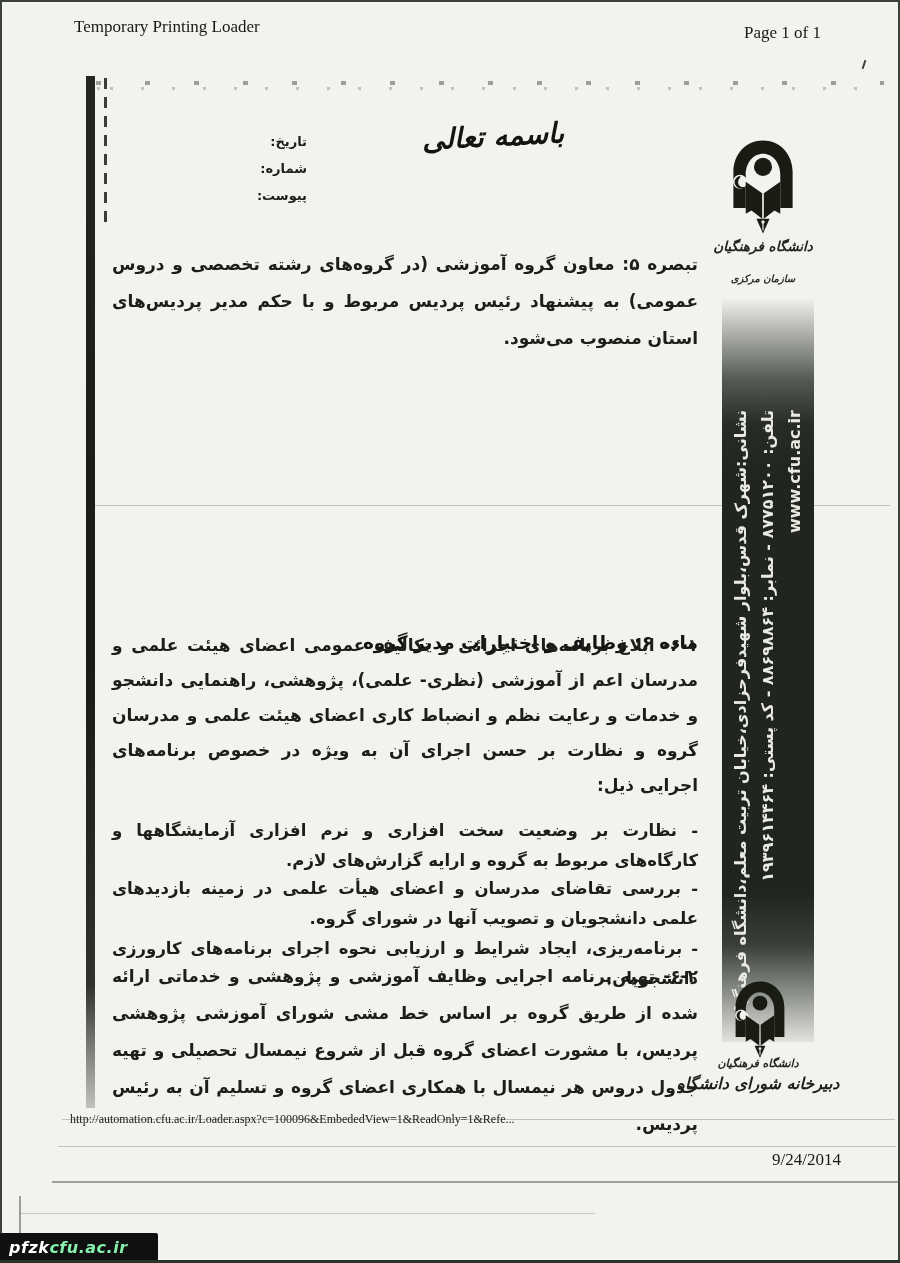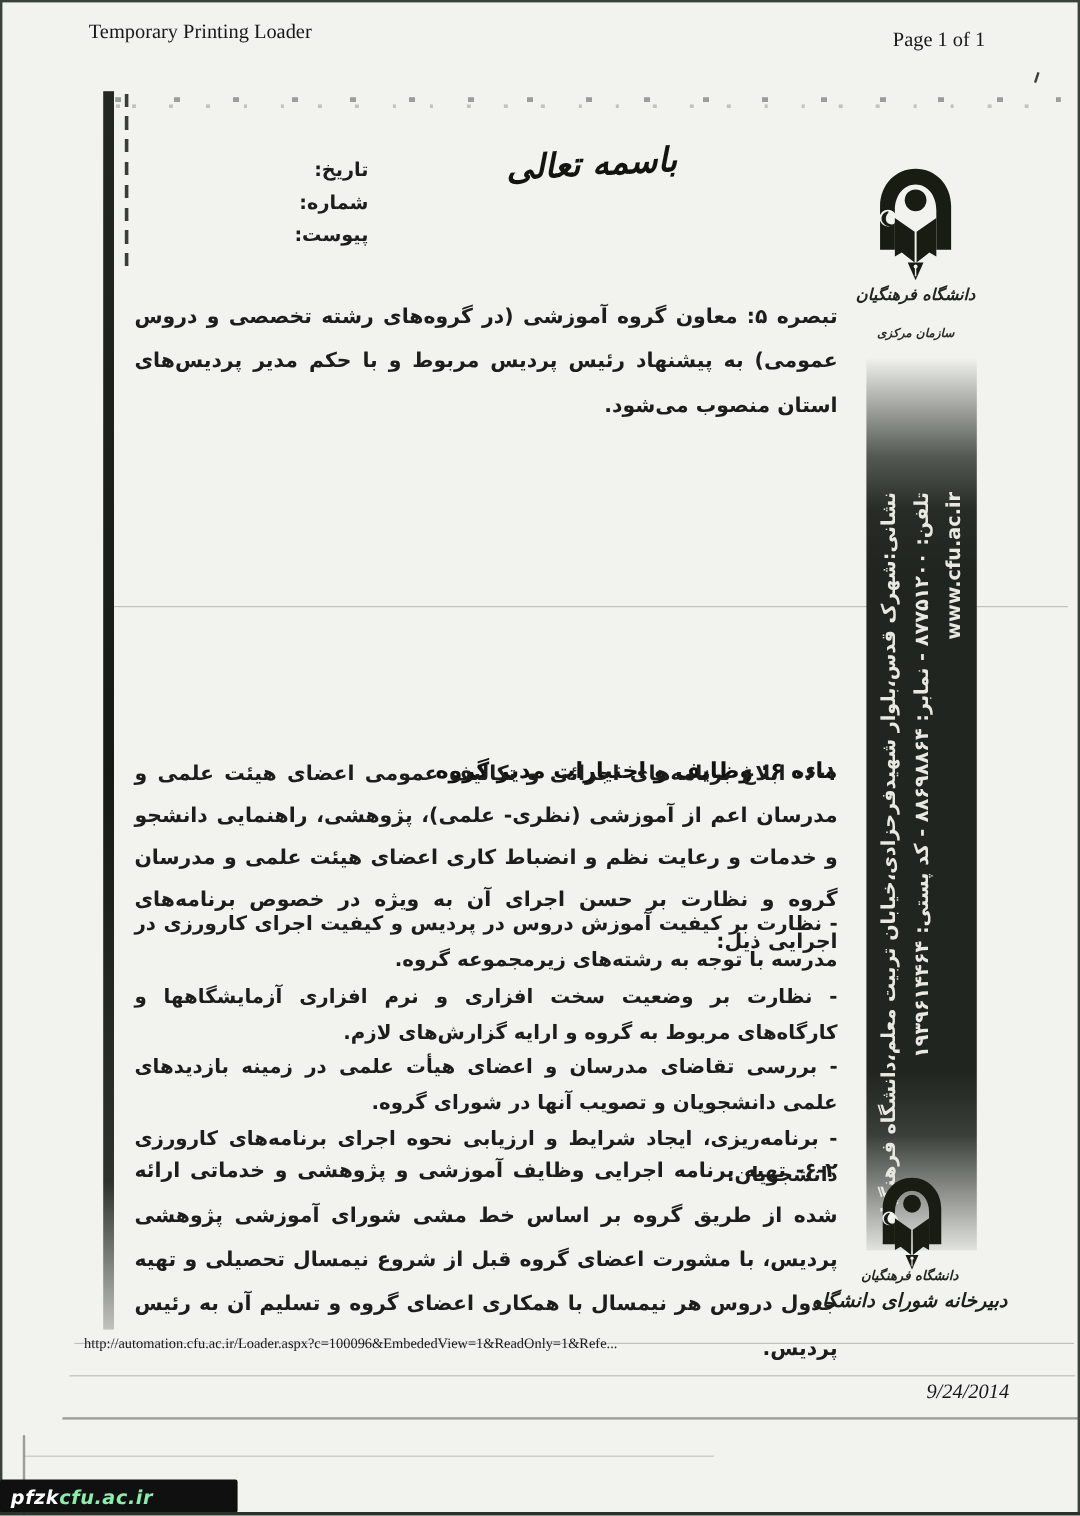--- a/index.html
+++ b/index.html
@@ -12,21 +12,21 @@
   .frame-bottom { position:absolute; left:0; bottom:0; width:100%; height:3px; background:#2c312b; }
 
   .en { font-family:"Liberation Serif","DejaVu Serif",serif; color:#171717; }
   .hdr-title { position:absolute; left:74px; top:17px; font-size:17px; }
   .hdr-page  { position:absolute; left:744px; top:23px; font-size:17px; }
 
   .fa { direction:rtl; unicode-bidi:plaintext; font-family:"DejaVu Sans",sans-serif;
         font-weight:bold; color:#1d1d1b; }
 
   .meta { position:absolute; left:223px; top:128px; width:84px; text-align:right;
-          font-size:16px; line-height:27px; }
+          font-size:13px; line-height:27px; }
   .besmellah { position:absolute; left:398px; top:120px; width:190px; text-align:center;
                font-size:28px; font-style:italic; transform:rotate(-3deg); color:#14140f; }
 
   .logo-top   { position:absolute; left:722px; top:134px; width:82px; height:102px; }
   .logo-cap1  { position:absolute; left:690px; top:238px; width:146px; text-align:center;
                 font-size:13.5px; font-style:italic; color:#22251d; }
   .logo-cap2  { position:absolute; left:712px; top:273px; width:102px; text-align:center;
                 font-size:10px; font-style:italic; color:#2b2e26; }
 
   .para { position:absolute; left:112px; width:586px; font-size:17px; line-height:37px;
@@ -62,37 +62,37 @@
 
   .rule { position:absolute; height:1px; background:rgba(110,110,105,.38); }
   .rule-mid    { left:95px;  top:505px;  width:795px; }
   .rule-above  { left:62px;  top:1119px; width:833px; }
   .rule-f1     { left:58px;  top:1146px; width:838px; }
   .rule-f2     { left:52px;  top:1181px; width:848px; height:2px; background:rgba(75,75,70,.5); }
   .corner-v    { position:absolute; left:19px; top:1196px; width:2px; height:67px; background:rgba(70,70,65,.5); }
   .corner-h    { position:absolute; left:20px; top:1213px; width:575px; height:1px; background:rgba(120,120,115,.35); }
 
   .footer-url  { position:absolute; left:70px;  top:1112px; font-size:12px; }
-  .footer-date { position:absolute; left:772px; top:1150px; font-size:17px;font-style:italic; }
+  .footer-date { position:absolute; left:772px; top:1150px; font-size:17px; }
 
   
   .scanbar  { position:absolute; left:86px; top:76px; width:9px; height:1032px;
               background:linear-gradient(180deg,#242622 0%,#171915 55%,#2e312c 88%,rgba(45,48,43,.25) 100%); }
   .scanbar2 { position:absolute; left:104px; top:78px; width:3px; height:152px;
               background:repeating-linear-gradient(180deg,#3a3d38 0 11px,transparent 11px 19px); }
   .speckles { position:absolute; left:96px; top:78px; width:788px; height:14px; opacity:.55;
               background-image:
                 repeating-linear-gradient(90deg, rgba(45,50,45,.8) 0 5px, transparent 5px 49px),
                 repeating-linear-gradient(90deg, rgba(45,50,45,.45) 0 3px, transparent 3px 31px);
               background-size:auto 4px, auto 3px; background-position:0 3px, 14px 9px;
               background-repeat:repeat-x; filter:blur(.4px); }
   .tickmark { position:absolute; left:863px; top:60px; width:2px; height:9px;
               background:#3c3c38; transform:rotate(18deg); }
 
-  .watermark { position:absolute; left:0; top:1233px; width:198px; height:28px;
+  .watermark { position:absolute; left:0; top:1233px; width:158px; height:28px;
                background:#101010; border-radius:2px; display:flex; align-items:center;
                padding-left:9px; box-sizing:border-box;
                font-style:italic; font-weight:bold; font-size:16px;
                font-family:"DejaVu Sans",sans-serif; letter-spacing:.5px; }
 </style>
 </head>
 <body>
 
 <svg width="0" height="0" style="position:absolute" aria-hidden="true">
   <symbol id="cfu-logo" viewBox="0 0 90 124">
@@ -131,21 +131,20 @@
   <div class="fa logo-cap1">دانشگاه فرهنگیان</div>
   <div class="fa logo-cap2">سازمان مرکزی</div>
 
   <div class="fa para p-note5">تبصره ۵: معاون گروه آموزشی (در گروه‌های رشته تخصصی و دروس عمومی) به پیشنهاد رئیس پردیس مربوط و با حکم مدیر پردیس‌های استان منصوب می‌شود.</div>
 
   <div class="rule rule-mid"></div>
 
   <div class="fa heading">ماده ۶: وظایف و اختیارات مدیر گروه</div>
   <div class="fa para p-c61">۶-۱- ابلاغ برنامه‌های اجرائی و تکالیف عمومی اعضای هیئت علمی و مدرسان اعم از آموزشی (نظری- علمی)، پژوهشی، راهنمایی دانشجو و خدمات و رعایت نظم و انضباط کاری اعضای هیئت علمی و مدرسان گروه و نظارت بر حسن اجرای آن به ویژه در خصوص برنامه‌های اجرایی ذیل:</div>
 
-  <div class="fa bullet b0">- نظارت بر کیفیت آموزش دروس در پردیس و کیفیت اجرای کارورزی در مدرسه با توجه به رشته‌های زیرمجموعه گروه.</div>
   <div class="fa bullet b1">- نظارت بر وضعیت سخت افزاری و نرم افزاری آزمایشگاهها و کارگاه‌های مربوط به گروه و ارایه گزارش‌های لازم.</div>
   <div class="fa bullet b3">- برنامه‌ریزی، ایجاد شرایط و ارزیابی نحوه اجرای برنامه‌های کارورزی دانشجویان.</div>
   <div class="fa bullet b2">- بررسی تقاضای مدرسان و اعضای هیأت علمی در زمینه بازدیدهای علمی دانشجویان و تصویب آنها در شورای گروه.</div>
 
   <div class="fa para p-c62">۶-۲- تهیه برنامه اجرایی وظایف آموزشی و پژوهشی و خدماتی ارائه شده از طریق گروه بر اساس خط مشی شورای آموزشی پژوهشی پردیس، با مشورت اعضای گروه قبل از شروع نیمسال تحصیلی و تهیه جدول دروس هر نیمسال با همکاری اعضای گروه و تسلیم آن به رئیس پردیس.</div>
 
   <div class="band"></div>
   <div class="band-anchor">
     <div class="band-text">
       <div>نشانی:شهرک قدس،بلوار شهیدفرحزادی،خیابان تربیت معلم،دانشگاه فرهنگیان</div>

